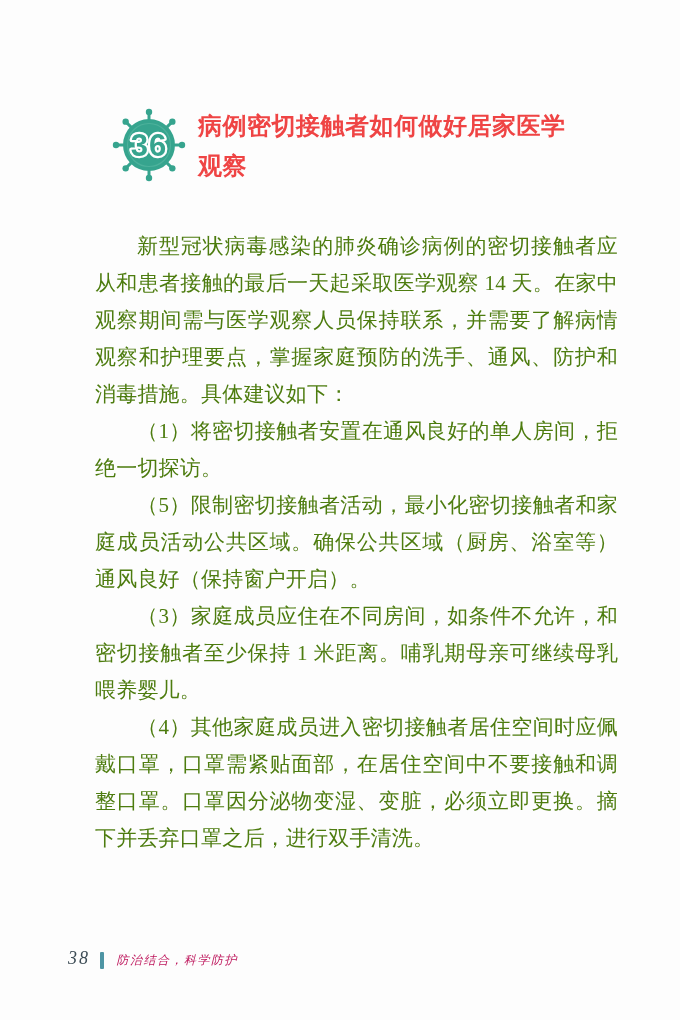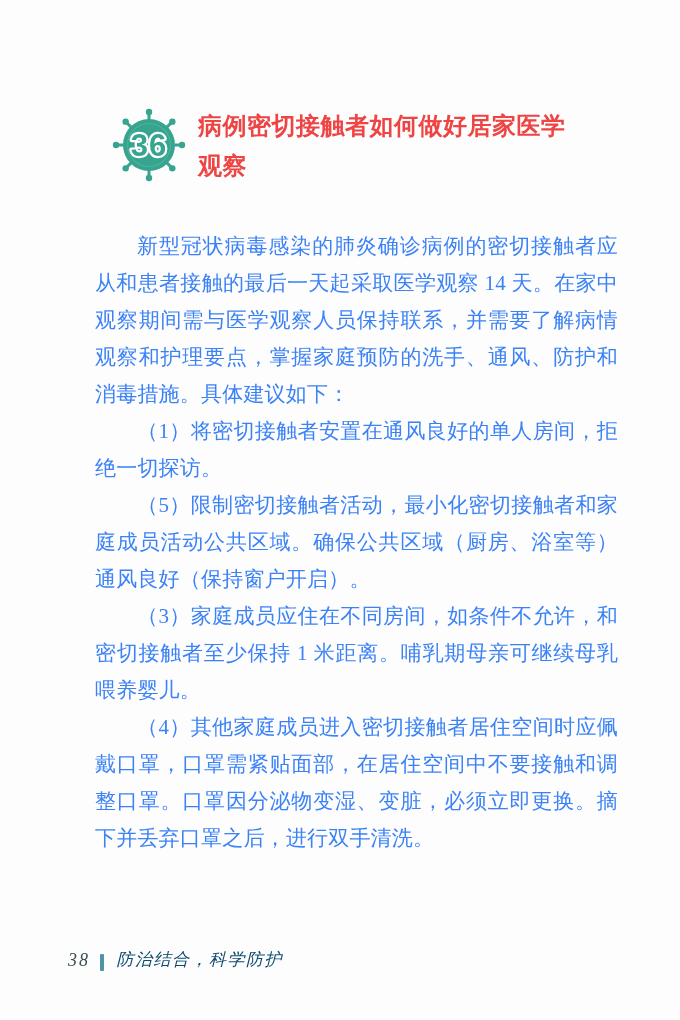--- a/index.html
+++ b/index.html
@@ -44,21 +44,21 @@
   }
   
   .bodytext { margin-top: 42px; }
   .bodytext p {
     margin: 0;
     font-size: 21px;
     line-height: 37px;
     letter-spacing: 0.2px;
     text-align: justify;
     text-indent: 2em;
-    color: #3b82f6;
+    color: #4d7c0f;
   }
   
   .footer {
     position: absolute;
     left: 68px;
     top: 948px;
     display: flex;
     align-items: flex-end;
     font-style: italic;
   }
@@ -70,23 +70,23 @@
   }
   .footer .bar {
     width: 3.5px;
     height: 17px;
     background: #4e95a4;
     border-radius: 1px;
     margin: 0 13px 0 10px;
   }
   .footer .tagline {
     font-family: "Liberation Sans", sans-serif;
-    font-size: 17px;
+    font-size: 12px;
     letter-spacing: 1.5px;
-    color: #0c4a6e;
+    color: #be185d;
   }
 </style>
 </head>
 <body>
 
 <div class="page">
 
   <header class="heading">
     <div class="badge">
       <svg width="74" height="74" viewBox="0 0 74 74" xmlns="http://www.w3.org/2000/svg" aria-hidden="true">

